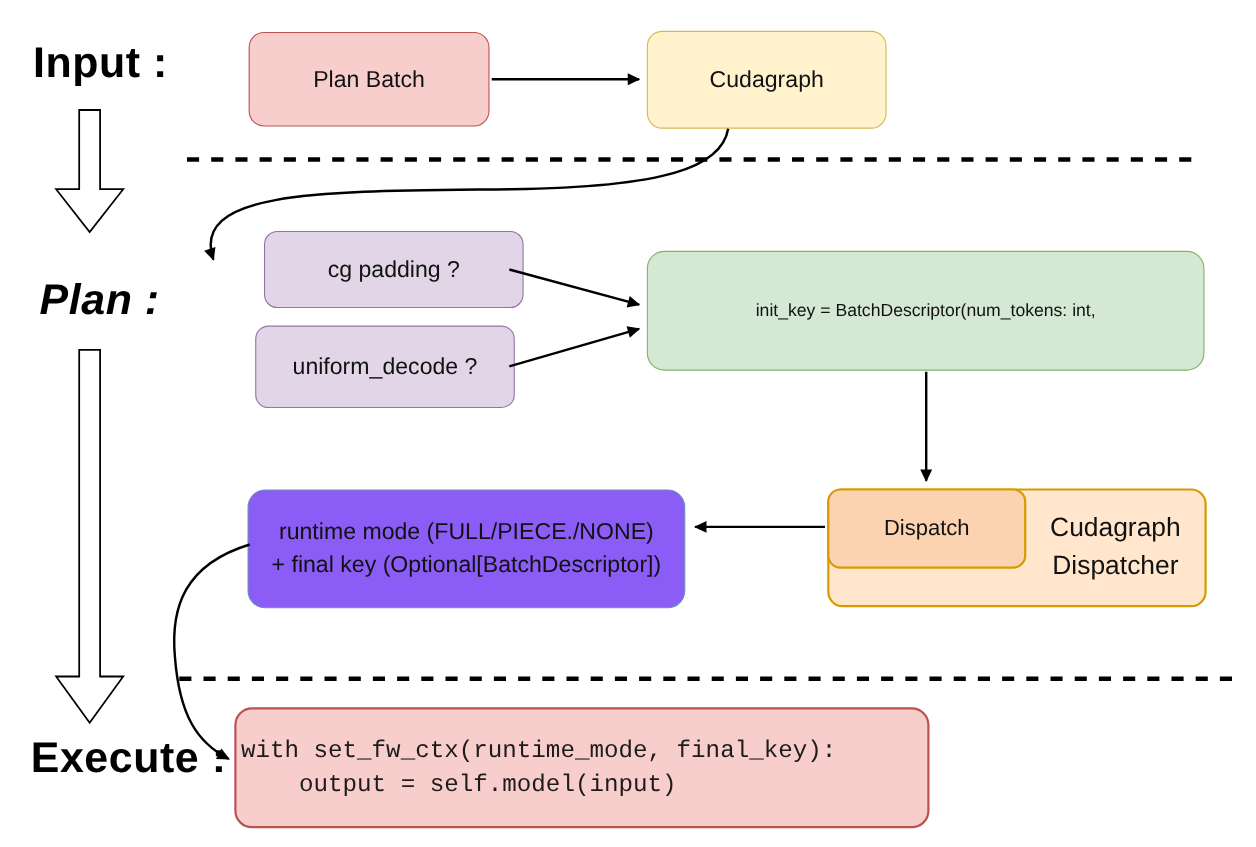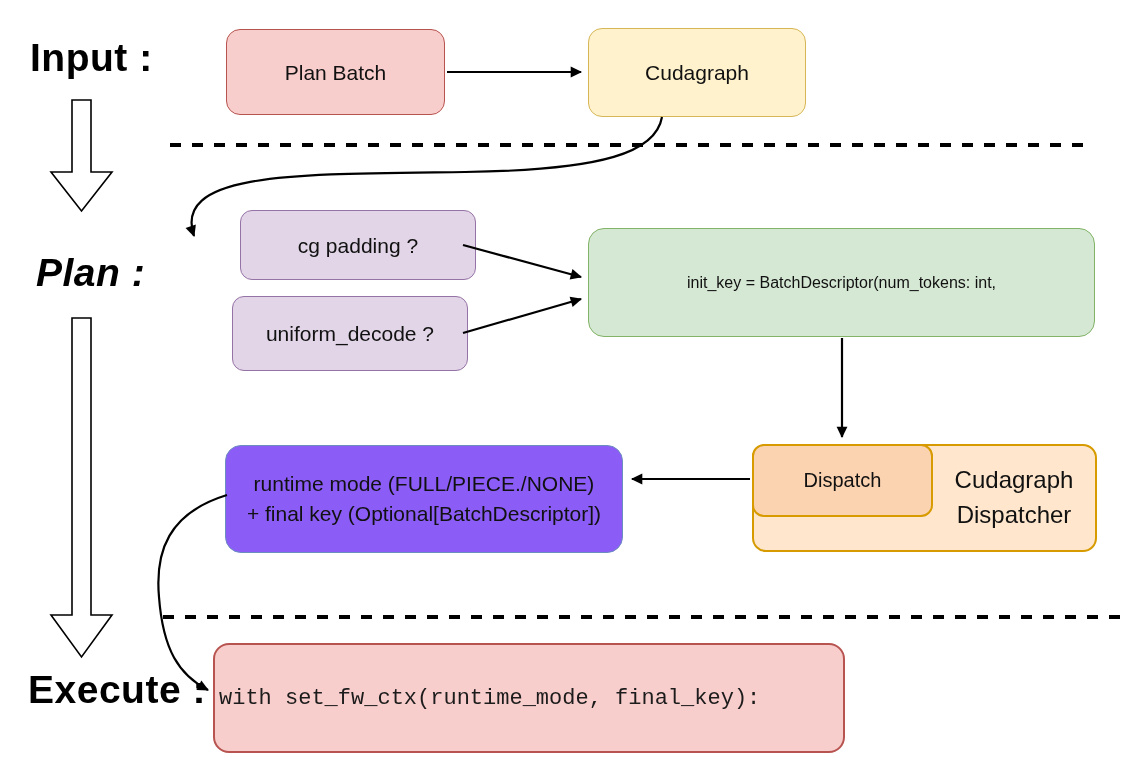--- a/index.html
+++ b/index.html
@@ -79,20 +79,21 @@
     <span class="ln">Dispatch</span>
   </div>
 
   <div class="node big-radius" style="left: 225px; top: 445px; width: 398px; height: 108px; line-height: 30px; background-color: #8b5cf6; border-color: rgb(108, 142, 191);">
     <span class="ln">runtime mode (FULL/PIECE./NONE)</span>
     <span class="ln">+ final key (Optional[BatchDescriptor])</span>
   </div>
 
   <div class="node code-node big-radius" style="left: 213px; top: 643px; width: 632px; height: 110px; background-color: rgb(248, 206, 204); border-color: rgb(184, 84, 80);">
     <span class="ln">with set_fw_ctx(runtime_mode, final_key):</span>
+    <span class="ln">    output = self.model(input)</span>
   </div>
 
   <svg class="layer" viewBox="0 0 1142 770" xmlns="http://www.w3.org/2000/svg">
     <defs>
       <marker id="arrow" viewBox="0 0 12 12" refX="10.5" refY="6" markerWidth="13" markerHeight="13" orient="auto" markerUnits="userSpaceOnUse">
         <path d="M1 1 L11.5 6 L1 11 Z" fill="#000000"></path>
       </marker>
     </defs>
 
     <line x1="170" y1="145" x2="1093" y2="145" stroke="#000000" stroke-width="4" stroke-dasharray="11,11"></line>

